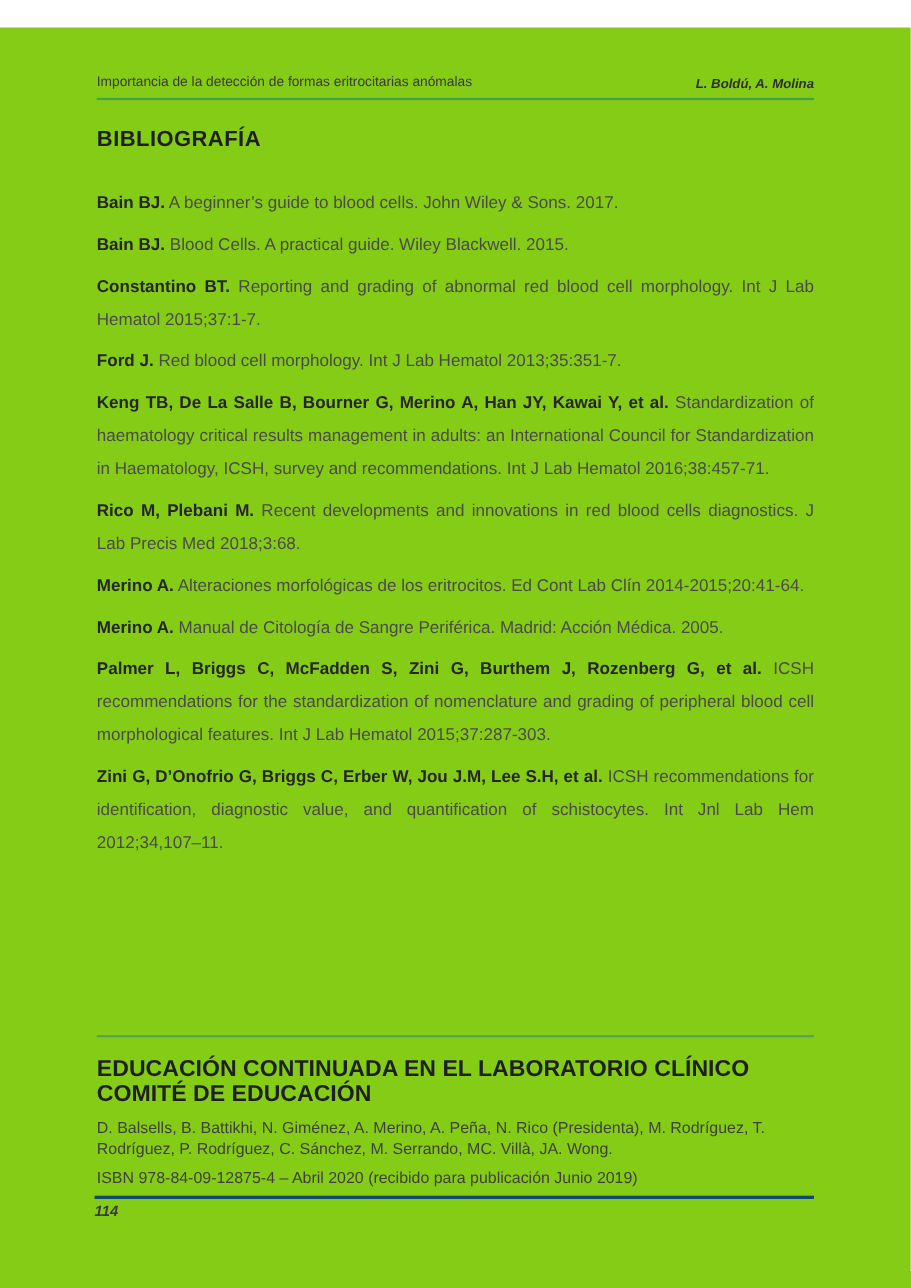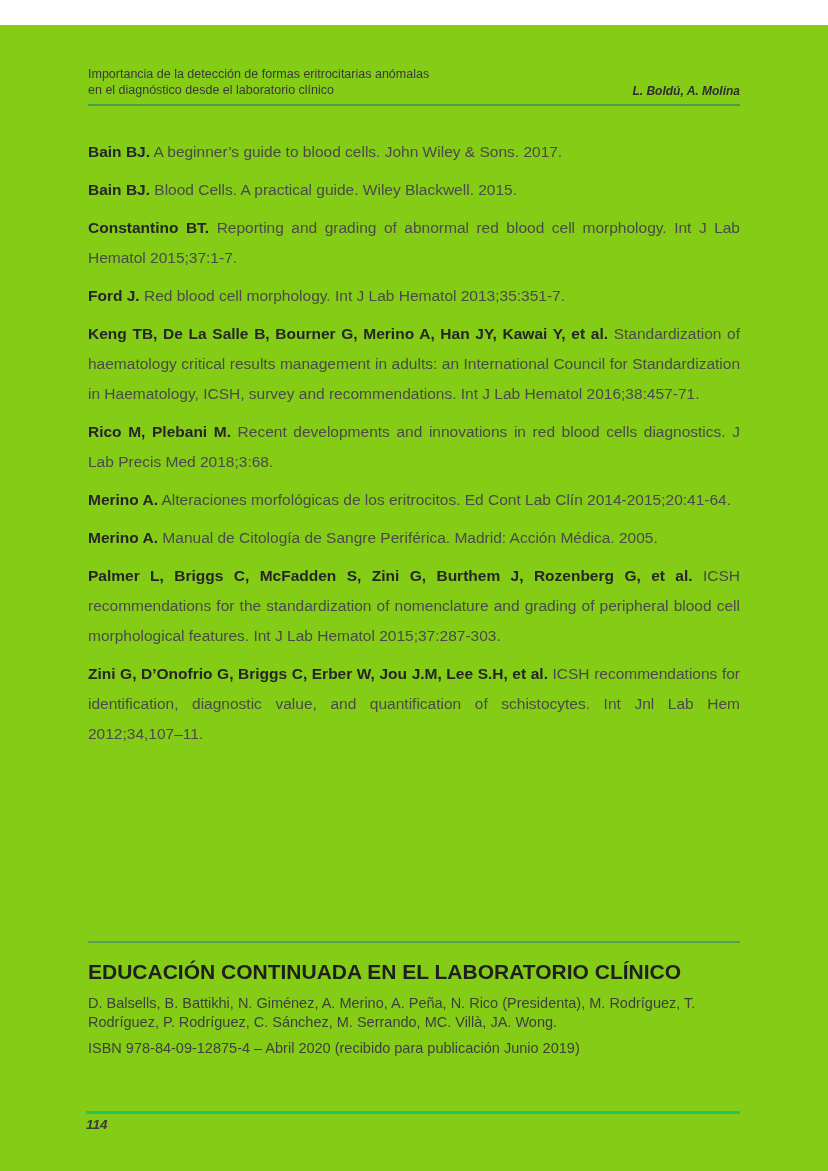--- a/index.html
+++ b/index.html
@@ -88,63 +88,64 @@
   .isbn-line {
     margin-top: 8px;
     font-size: 14.5px;
     color: #3f3f3f;
   }
   
   .page-foot {
     position: absolute;
     left: 86px;
     right: 88px;
-    top: 1086px;
-    border-top: 3px solid #22c55e;
+    top: 1062px;
+    border-top: 3px solid #0c4a6e;
   }
   .page-number {
     margin-top: 3px;
     font-size: 13.5px;
     font-weight: 600;
     font-style: italic;
     color: #3b3b3b;
   }
 </style>
 </head>
 <body>
 
 <div class="page">
   <div class="content">
 
     <div class="running-header">
       <div class="running-title">
         <div>Importancia de la detección de formas eritrocitarias anómalas</div>
-        <div>en el diagnóstico desde el laboratorio clínico</div>
       </div>
       <div class="running-authors">L. Boldú, A. Molina</div>
     </div>
 
+    <h1 class="biblio-title">BIBLIOGRAFÍA</h1>
 
     <div class="refs">
       <p class="ref"><span class="ref-authors">Bain BJ.</span><span> A beginner’s guide to blood cells. John Wiley &amp; Sons. 2017.</span></p>
       <p class="ref"><span class="ref-authors">Bain BJ.</span><span> Blood Cells. A practical guide. Wiley Blackwell. 2015.</span></p>
       <p class="ref"><span class="ref-authors">Constantino BT.</span><span> Reporting and grading of abnormal red blood cell morphology. Int J Lab Hematol 2015;37:1-7.</span></p>
       <p class="ref"><span class="ref-authors">Ford J.</span><span> Red blood cell morphology. Int J Lab Hematol 2013;35:351-7.</span></p>
       <p class="ref"><span class="ref-authors">Keng TB, De La Salle B, Bourner G, Merino A, Han JY, Kawai Y, et al.</span><span> Standardization of haematology critical results management in adults: an International Council for Standardization in Haematology, ICSH, survey and recommendations. Int J Lab Hematol 2016;38:457-71.</span></p>
       <p class="ref"><span class="ref-authors">Rico M, Plebani M.</span><span> Recent developments and innovations in red blood cells diagnostics. J Lab Precis Med 2018;3:68.</span></p>
       <p class="ref"><span class="ref-authors">Merino A.</span><span> Alteraciones morfológicas de los eritrocitos. Ed Cont Lab Clín 2014-2015;20:41-64.</span></p>
       <p class="ref"><span class="ref-authors">Merino A.</span><span> Manual de Citología de Sangre Periférica. Madrid: Acción Médica. 2005.</span></p>
       <p class="ref"><span class="ref-authors">Palmer L, Briggs C, McFadden S, Zini G, Burthem J, Rozenberg G, et al.</span><span> ICSH recommendations for the standardization of nomenclature and grading of peripheral blood cell morphological features. Int J Lab Hematol 2015;37:287-303.</span></p>
       <p class="ref"><span class="ref-authors">Zini G, D’Onofrio G, Briggs C, Erber W, Jou J.M, Lee S.H, et al.</span><span> ICSH recommendations for identification, diagnostic value, and quantification of schistocytes. Int Jnl Lab Hem 2012;34,107–11.</span></p>
     </div>
   </div>
 
   <div class="footer-block">
     <div class="footer-heading">
       <div>EDUCACIÓN CONTINUADA EN EL LABORATORIO CLÍNICO</div>
+      <div>COMITÉ DE EDUCACIÓN</div>
     </div>
     <div class="committee">D. Balsells, B. Battikhi, N. Giménez, A. Merino, A. Peña, N. Rico (Presidenta), M. Rodríguez, T. Rodríguez, P. Rodríguez, C. Sánchez, M. Serrando, MC. Villà, JA. Wong.</div>
     <div class="isbn-line">ISBN 978-84-09-12875-4 – Abril 2020 (recibido para publicación Junio 2019)</div>
   </div>
 
   <div class="page-foot">
     <div class="page-number">114</div>
   </div>
 </div>
 

